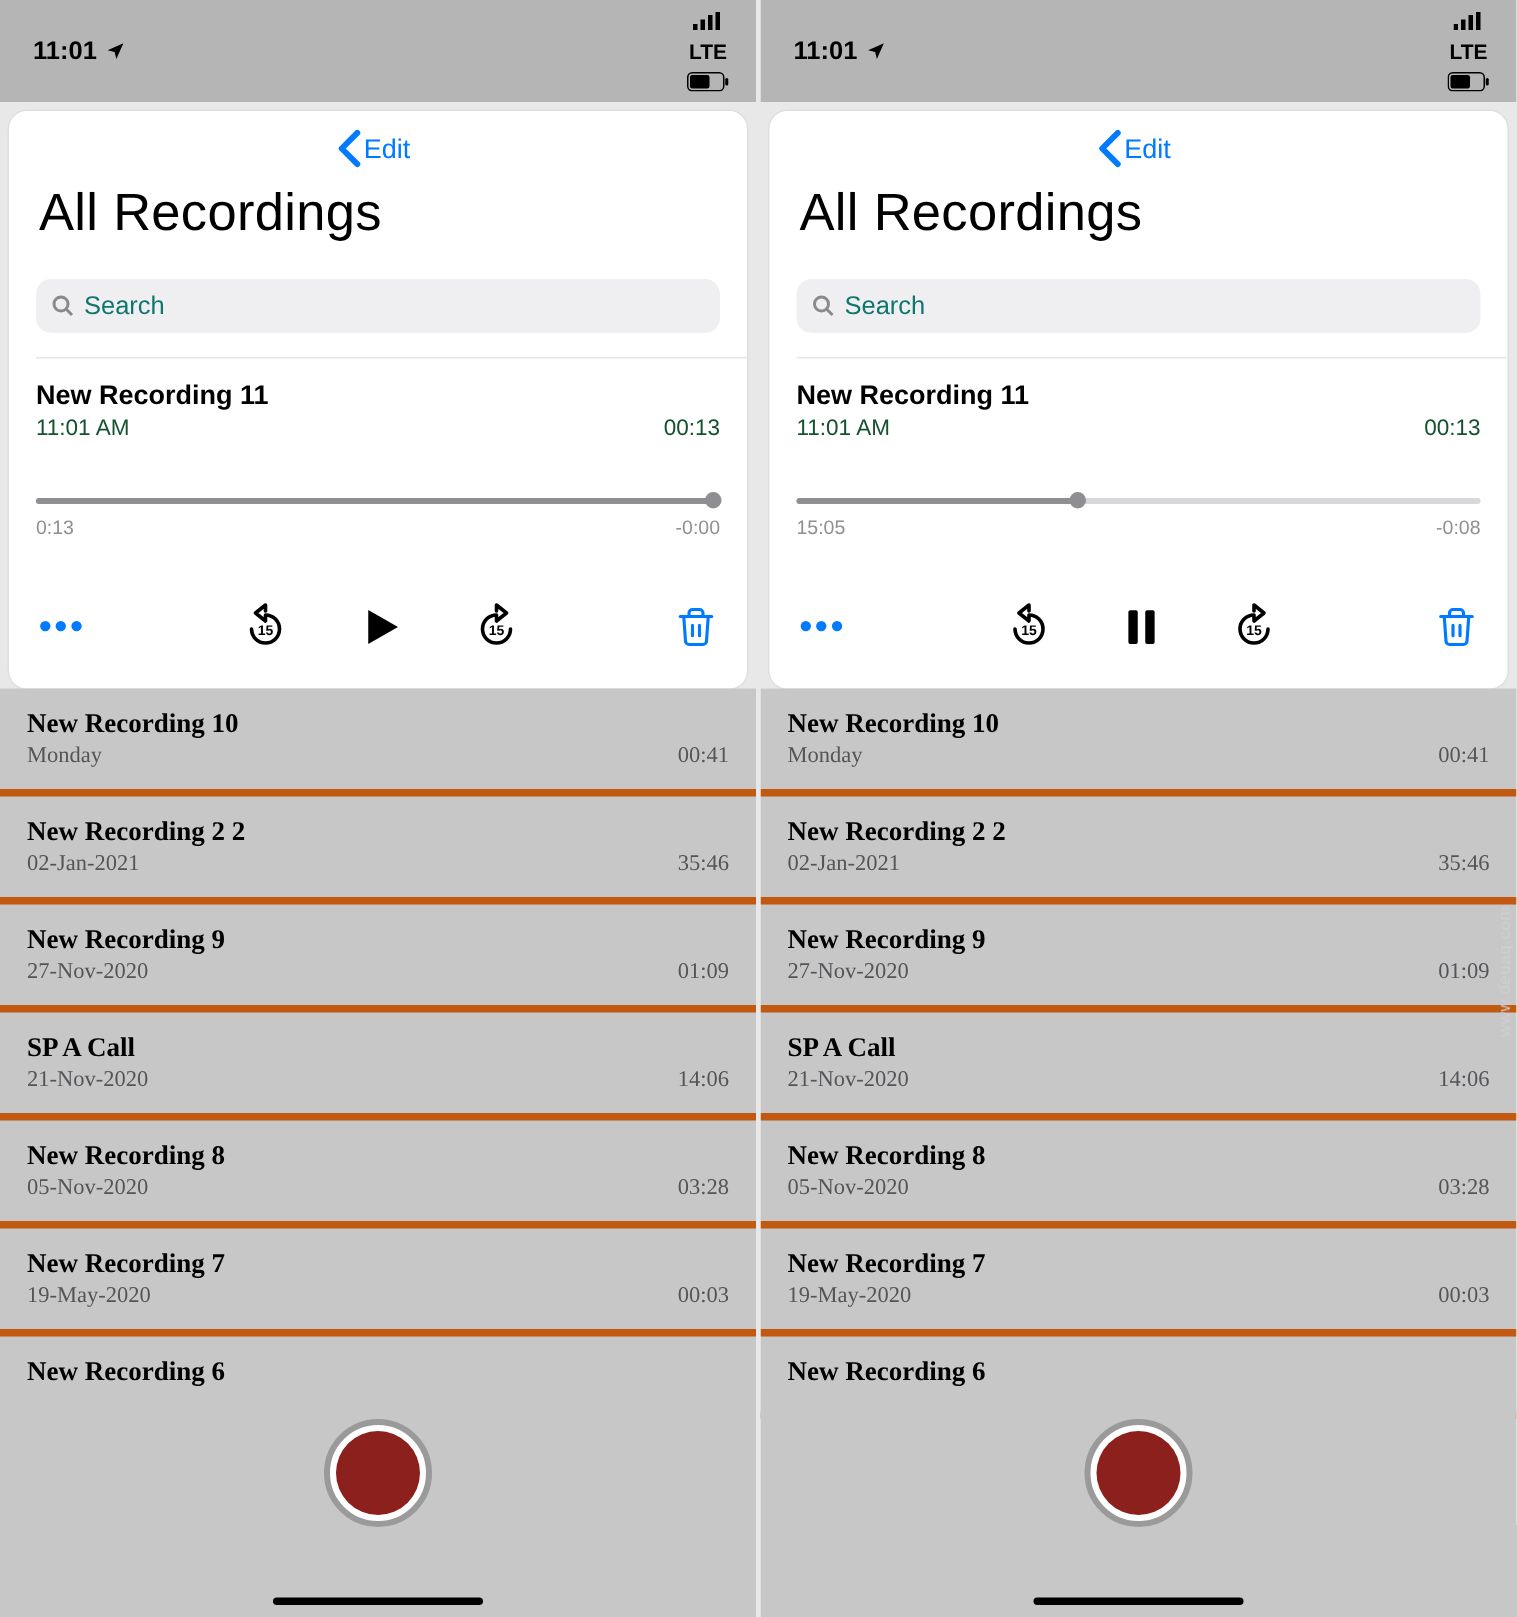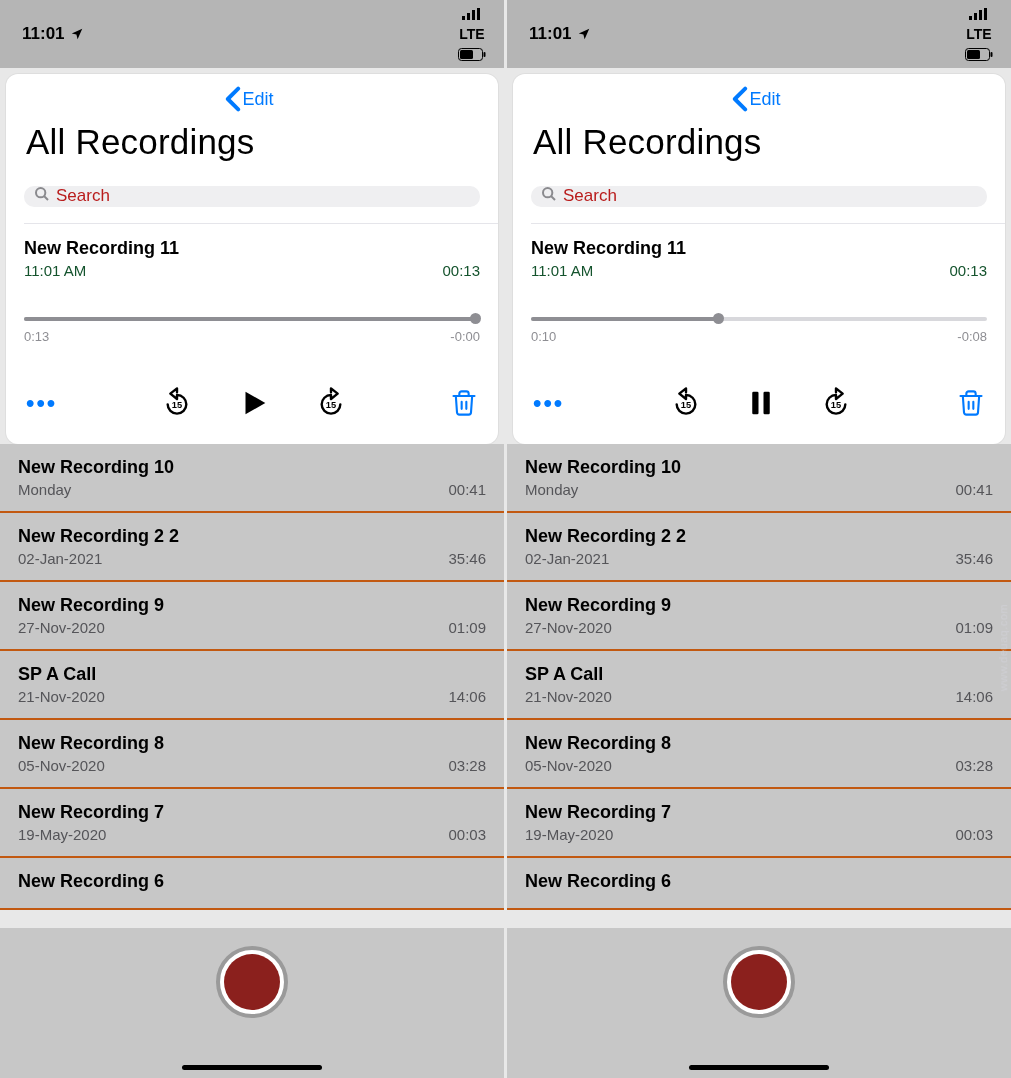--- a/index.html
+++ b/index.html
@@ -50,25 +50,25 @@
   .title {
     font-size: 35px;
     font-weight: 400;
     padding: 2px 20px 24px 20px;
     letter-spacing: 0.2px;
   }
   .searchwrap { padding: 0 18px 16px 18px; }
   .search {
     background: #efeff1;
     border-radius: 10px;
-    height: 21px;
-    display:flex; 
+    height: 36px;
+    display:flex; align-items:center;
     padding: 0 10px;
     gap: 6px;
-    color: #b91c1c;
+    color: #0f766e;
     font-size: 17px;
   }
   .hr { height:1px; background:#e5e5ea; margin: 0 0 0 18px; }
   .expanded {
     padding: 14px 18px 0 18px;
   }
   .row-title { font-size: 18px; font-weight: 600; color:#000; }
   .row-sub { display:flex; justify-content:space-between; font-size:15px; color:#14532d; margin-top:3px; }
   .scrubber { margin-top: 38px; }
   .track {
@@ -94,21 +94,22 @@
   .list-dim {
     position:relative;
   }
   .dim-overlay {
     position:absolute; inset:0; background:rgba(0,0,0,0.22);
     pointer-events:none;
   }
   .list { background:#fff; }
   .li {
     padding: 13px 18px 13px 18px;
-    border-bottom: 2px solid #f97316;
+    border-bottom: 5px solid #f97316;
+    font-family: Liberation Serif, serif;
   }
   .li-title { font-size:18px; font-weight:600; color:#000; }
   .li-sub { display:flex; justify-content:space-between; font-size:15px; color:#6e6e73; margin-top:3px; }
   .record-area {
     position:absolute; left:0; right:0; bottom:0; height:150px;
     background:#fff;
     display:flex; align-items:flex-start; justify-content:center;
     padding-top:18px;
   }
   .record-area .dim { position:absolute; inset:0; background:rgba(0,0,0,0.22); }
@@ -337,21 +338,21 @@
       <div class="row-sub">
         <span>11:01 AM</span>
         <span>00:13</span>
       </div>
       <div class="scrubber">
         <div class="track" style="background:#d8d8dc;">
           <div class="track-fill" id="right-fill" style="width: 41%;"></div>
           <div class="thumb" id="right-thumb" style="left: calc(41% - 5px);"></div>
         </div>
         <div class="times">
-          <span>0:10</span>
+          <span>15:05</span>
           <span>-0:08</span>
         </div>
       </div>
       <div class="controls">
         <span class="bluedots icon-btn">•••</span>
         <div class="center-controls">
           <span class="skip icon-btn">
             <svg width="32" height="32" viewBox="0 0 24 24" fill="none" stroke="#000" stroke-width="1.8">
                 <path d="M12 4 V1 L7 5 l5 4 V6 a7 7 0 1 1-7 7" stroke-linecap="round" stroke-linejoin="round"></path>
                 <text x="12" y="16" font-size="7" text-anchor="middle" fill="#000" stroke="none" font-weight="600">15</text>

